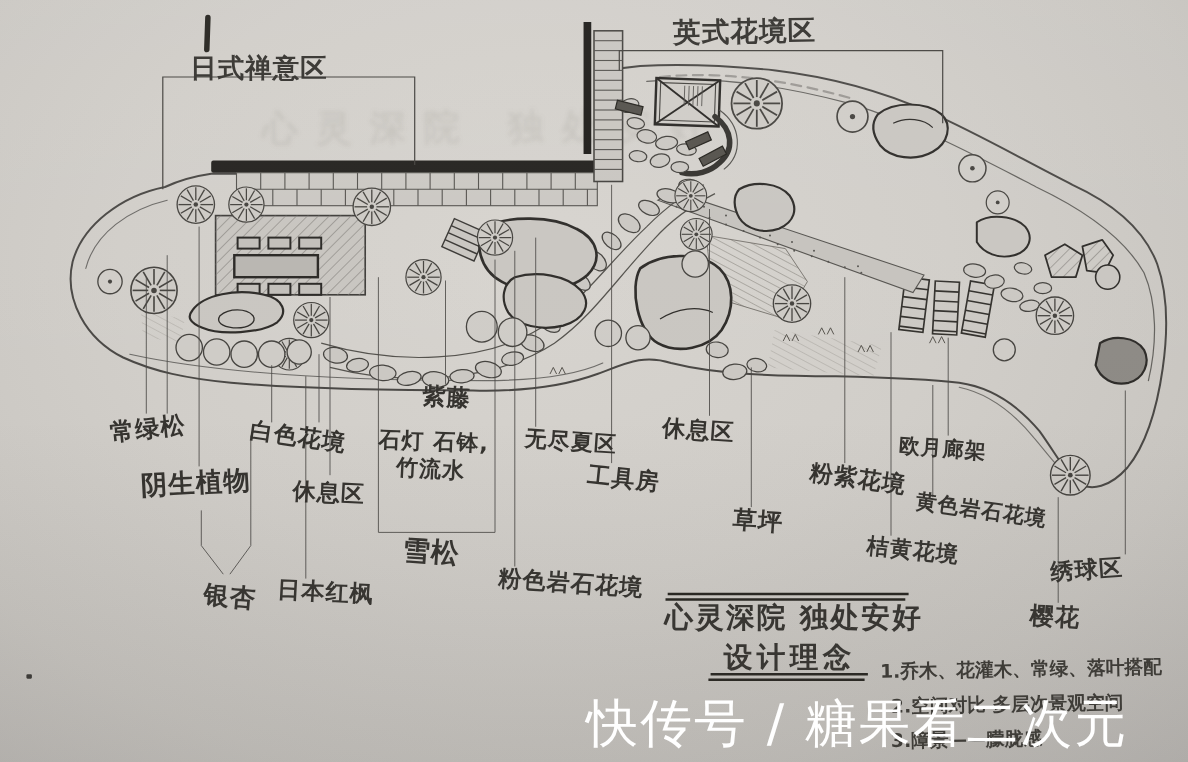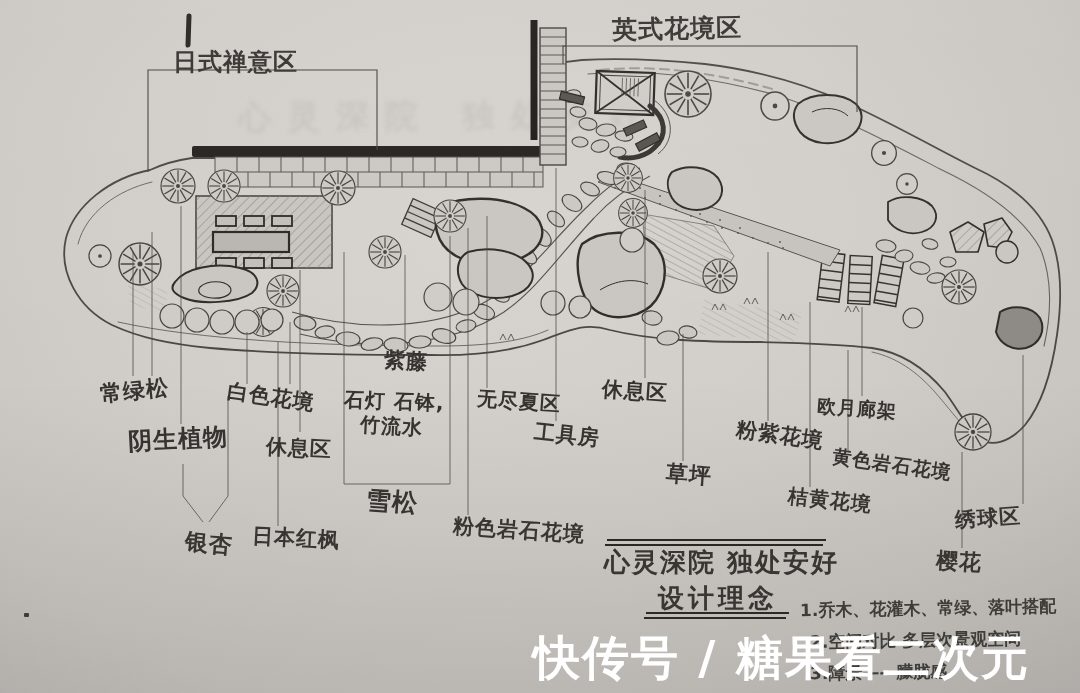--- a/index.html
+++ b/index.html
@@ -9,21 +9,21 @@
     font-family:"DejaVu Sans",sans-serif;
   }
   #stage:after{content:"";position:absolute;inset:0;pointer-events:none;
     background:linear-gradient(180deg, rgba(255,255,255,.05) 0%, rgba(0,0,0,0) 55%, rgba(90,88,86,.14) 100%);}
   svg{position:absolute;left:0;top:0;}
   .lbl{position:absolute;color:#35332f;white-space:nowrap;line-height:1.05;
     font-family:"DejaVu Sans",sans-serif;font-weight:600;letter-spacing:1px;}
   .ghost{position:absolute;left:238px;top:94px;font-size:33px;letter-spacing:16px;
     color:rgba(70,65,58,0.09);filter:blur(2px);font-weight:700;transform:rotate(-.4deg);}
   .notes{position:absolute;color:#3b3934;font-weight:600;transform:rotate(-1deg);}
-  .watermark{position:absolute;left:533px;top:627px;font-size:47px;font-weight:700;
+  .watermark{position:absolute;left:533px;top:627px;font-size:47px;font-weight:400;
     color:#ffffff;letter-spacing:2px;white-space:nowrap;z-index:5;}
   .speck{position:absolute;left:24px;top:613px;width:5px;height:4px;background:#3a3835;border-radius:1px;}
 </style>
 </head>
 <body>
 
 <div id="stage">
 
   <div class="ghost">心灵深院 独处安好</div>
 

